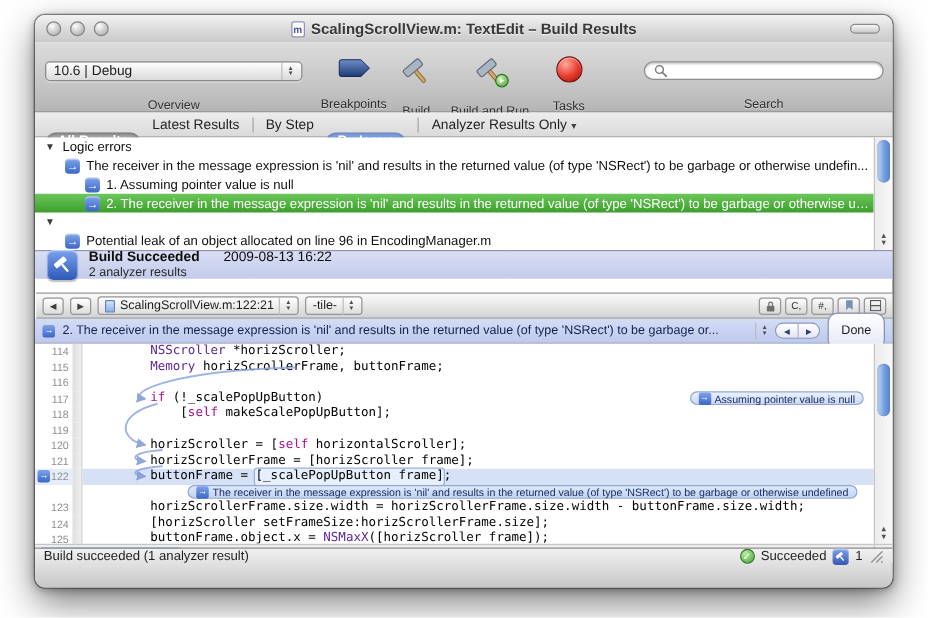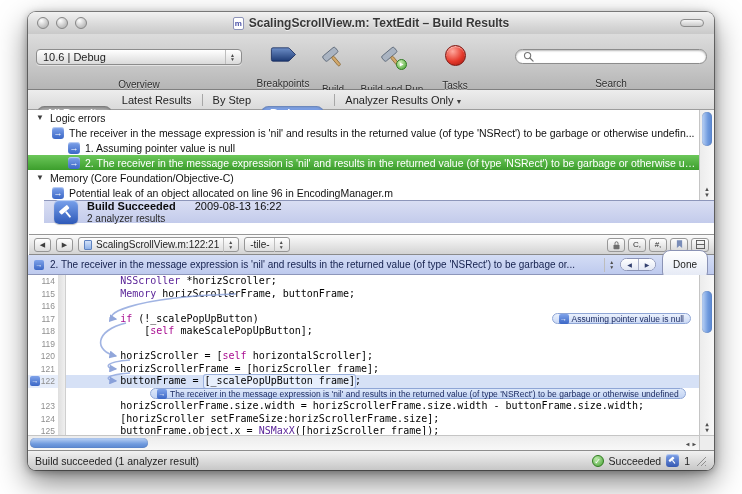--- a/index.html
+++ b/index.html
@@ -69,21 +69,21 @@
 
   
   .scrollv { position:absolute; top:0; bottom:0; right:0; width:15px;
     background:linear-gradient(to right,#ececec,#f8f8f8); border-left:1px solid #c5c5c5; }
   .thumb { position:absolute; left:2px; right:2px; border-radius:6px;
     background:linear-gradient(to right,#bdd4f6,#6f9ade 60%,#5a86cf); box-shadow:inset 0 0 1px #47659c; }
   .sarrows { position:absolute; bottom:2px; left:0; right:0; display:flex; flex-direction:column; align-items:center; }
   .sarrows span { font-size:6px; line-height:6px; color:#4f4f4f; }
 
   
-  .banner { position:absolute; top:188px; left:16px; right:0; height:19px;
+  .banner { position:absolute; top:188px; left:0; right:0; height:19px;
     background:linear-gradient(#d9def3,#c3cbeb); border-top:1px solid #8d96ba;
     display:flex; align-items:center; gap:9px; padding:11px 10px; }
   .banner-icon { width:24px; height:24px; border-radius:5px;
     background:linear-gradient(#7aa2ec,#2e59b8); box-shadow:inset 0 1px 1px rgba(255,255,255,.55), 0 1px 1px rgba(0,0,0,.25);
     display:flex; align-items:center; justify-content:center; }
   .banner-l1 { font-size:11px; font-weight:bold; color:#0d0d0d; }
   .banner-time { font-weight:normal; margin-left:16px; }
   .banner-l2 { font-size:10px; color:#2a2a2a; margin-top:1px; }
 
   
@@ -144,23 +144,23 @@
   .scrollh { position:absolute; left:0; right:15px; bottom:0; height:15px;
     background:linear-gradient(#ececec,#f8f8f8); border-top:1px solid #c5c5c5; }
   .hthumb { position:absolute; top:2px; bottom:2px; left:2px; width:118px; border-radius:6px;
     background:linear-gradient(#bdd4f6,#6f9ade 60%,#5a86cf); box-shadow:inset 0 0 1px #47659c; }
   .harrows { position:absolute; right:3px; top:0; bottom:0; display:flex; align-items:center; gap:3px; }
   .harrows span { font-size:6px; color:#4f4f4f; }
   .scorner { position:absolute; right:0; bottom:0; width:15px; height:15px; background:#ededed;
     border-top:1px solid #c5c5c5; border-left:1px solid #c5c5c5; }
 
   
-  .statusbar { position:absolute; left:0; right:0; bottom:0; height:20px;
+  .statusbar { position:absolute; left:0; right:0; bottom:0; height:32px;
     background:linear-gradient(#f1f1f1,#c7c7c7); border-top:1px solid #8d8d8d;
-    display:flex; align-items:center; gap:5px; padding:0 7px; font-size:10.5px; color:#1e1e1e; }
+    display:flex; gap:5px; padding:0 7px; font-size:10.5px; color:#1e1e1e; }
   .sb-left { flex:1; }
   .check { width:12px; height:12px; border-radius:50%; color:#fff; font-size:8px; line-height:12px; text-align:center;
     background:radial-gradient(circle at 35% 30%,#bcea ab,#4aa437); background:radial-gradient(circle at 35% 30%,#bceaab,#4aa437);
     border:1px solid #2f7c1f; }
   .badge13 { width:13px; height:13px; border-radius:3px; background:linear-gradient(#7fa3ea,#3558b2);
     display:flex; align-items:center; justify-content:center; box-shadow:inset 0 1px 1px rgba(255,255,255,.5); }
 </style>
 </head>
 <body>
 
@@ -278,21 +278,20 @@
         <div class="rrow step">
           <span class="badge-ic">→</span>
           <span class="label">1. Assuming pointer value is null</span>
         </div>
         <div class="rrow step selected">
           <span class="badge-ic">→</span>
           <span class="label">2. The receiver in the message expression is 'nil' and results in the returned value (of type 'NSRect') to be garbage or otherwise undefined</span>
         </div>
         <div class="rrow group">
           <span class="disc">▼</span>
-          <span class="label">Memory (Core Foundation/Objective-C)</span>
         </div>
         <div class="rrow issue">
           <span class="badge-ic">→</span>
           <span class="label">Potential leak of an object allocated on line 96 in EncodingManager.m</span>
         </div>
       </div>
     <div class="scrollv">
       <div class="thumb" style="top:2px; height:34px;"></div>
       <div class="sarrows">
         <span>▲</span>

